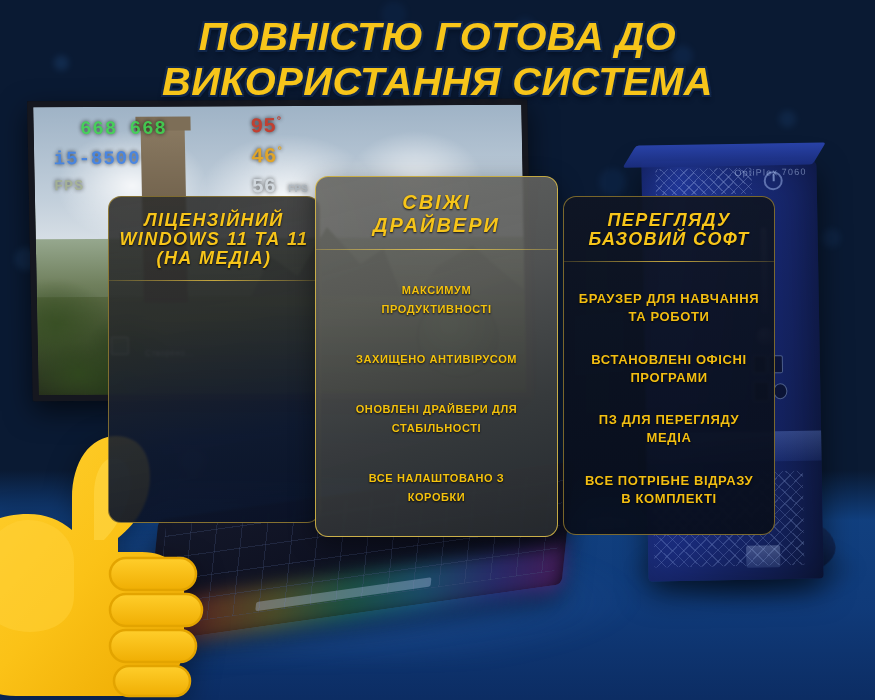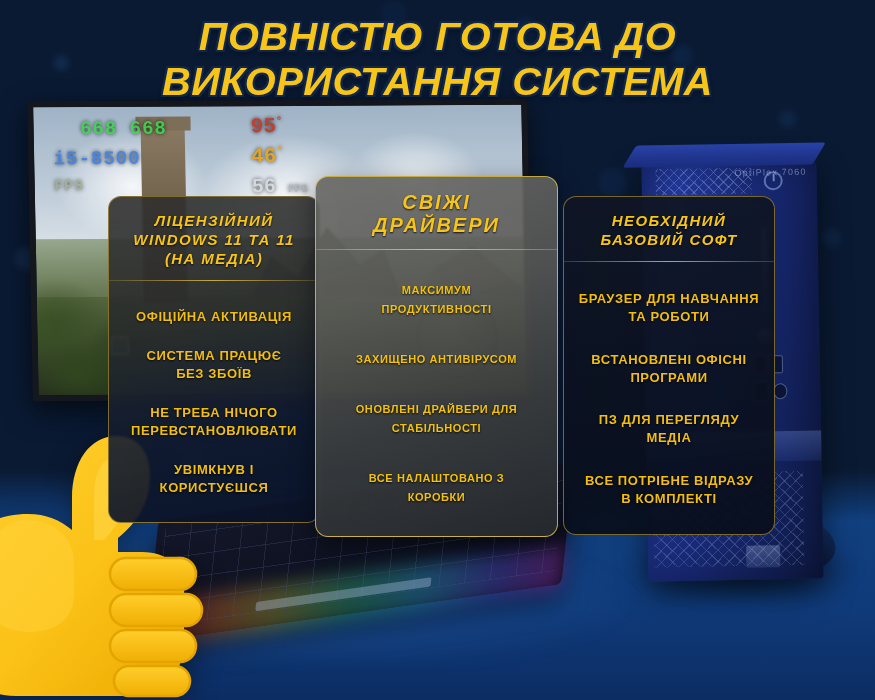--- a/index.html
+++ b/index.html
@@ -255,21 +255,21 @@
     display:flex;flex-direction:column;
     backdrop-filter:blur(1px);
   }
   .card-head{
     padding:14px 10px 12px;
     text-align:center;
   }
   .card-head .ht{
     display:block;
     font-weight:bold;font-style:italic;
-    font-size:15px;line-height:19px;letter-spacing:1.4px;
+    font-size:18px;line-height:19px;letter-spacing:1.4px;
     color:#F7C51A;
     text-shadow:0 1px 2px rgba(0,0,0,.85);
   }
   .card-divider{height:1px;width:100%;}
   .card-body{
     flex:1;padding:16px 12px 14px;
     display:flex;flex-direction:column;justify-content:space-around;
     text-align:center;
   }
   .card-body .bt{
@@ -401,45 +401,39 @@
     <span class="line">ВИКОРИСТАННЯ СИСТЕМА</span>
   </div>
 
   <div class="card" id="card-left">
     <div class="card-head">
       <span class="ht">ЛІЦЕНЗІЙНИЙ</span>
       <span class="ht">WINDOWS 11 ТА 11</span>
       <span class="ht">(НА МЕДІА)</span>
     </div>
     <div class="card-divider"></div>
-    <div class="card-body">
-      <span class="bt">ОФІЦІЙНА АКТИВАЦІЯ</span>
-      <span class="bt">СИСТЕМА ПРАЦЮЄ<br>БЕЗ ЗБОЇВ</span>
-      <span class="bt">НЕ ТРЕБА НІЧОГО<br>ПЕРЕВСТАНОВЛЮВАТИ</span>
-      <span class="bt">УВІМКНУВ І КОРИСТУЄШСЯ</span>
-    </div>
   </div>
 
   <div class="card" id="card-center">
     <div class="card-head">
       <span class="ht">СВІЖІ</span>
       <span class="ht">ДРАЙВЕРИ</span>
     </div>
     <div class="card-divider"></div>
     <div class="card-body">
       <span class="bt">МАКСИМУМ<br>ПРОДУКТИВНОСТІ</span>
       <span class="bt">ЗАХИЩЕНО АНТИВІРУСОМ</span>
       <span class="bt">ОНОВЛЕНІ ДРАЙВЕРИ ДЛЯ<br>СТАБІЛЬНОСТІ</span>
       <span class="bt">ВСЕ НАЛАШТОВАНО З<br>КОРОБКИ</span>
     </div>
   </div>
 
   <div class="card" id="card-right">
     <div class="card-head">
-      <span class="ht">НЕОБХІДНИЙ</span>
+      <span class="ht">ПЕРЕГЛЯДУ</span>
       <span class="ht">БАЗОВИЙ СОФТ</span>
     </div>
     <div class="card-divider"></div>
     <div class="card-body">
       <span class="bt">БРАУЗЕР ДЛЯ НАВЧАННЯ<br>ТА РОБОТИ</span>
       <span class="bt">ВСТАНОВЛЕНІ ОФІСНІ<br>ПРОГРАМИ</span>
       <span class="bt">ПЗ ДЛЯ ПЕРЕГЛЯДУ МЕДІА</span>
       <span class="bt">ВСЕ ПОТРІБНЕ ВІДРАЗУ<br>В КОМПЛЕКТІ</span>
     </div>
   </div>

